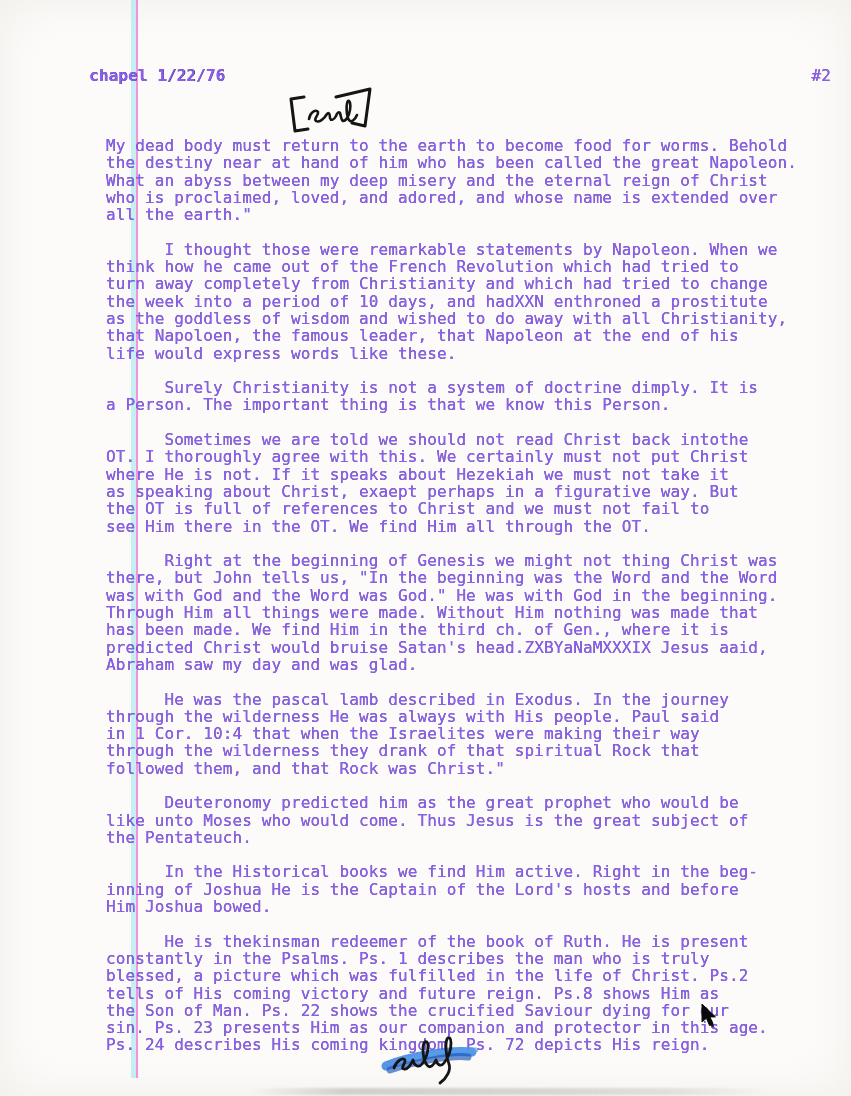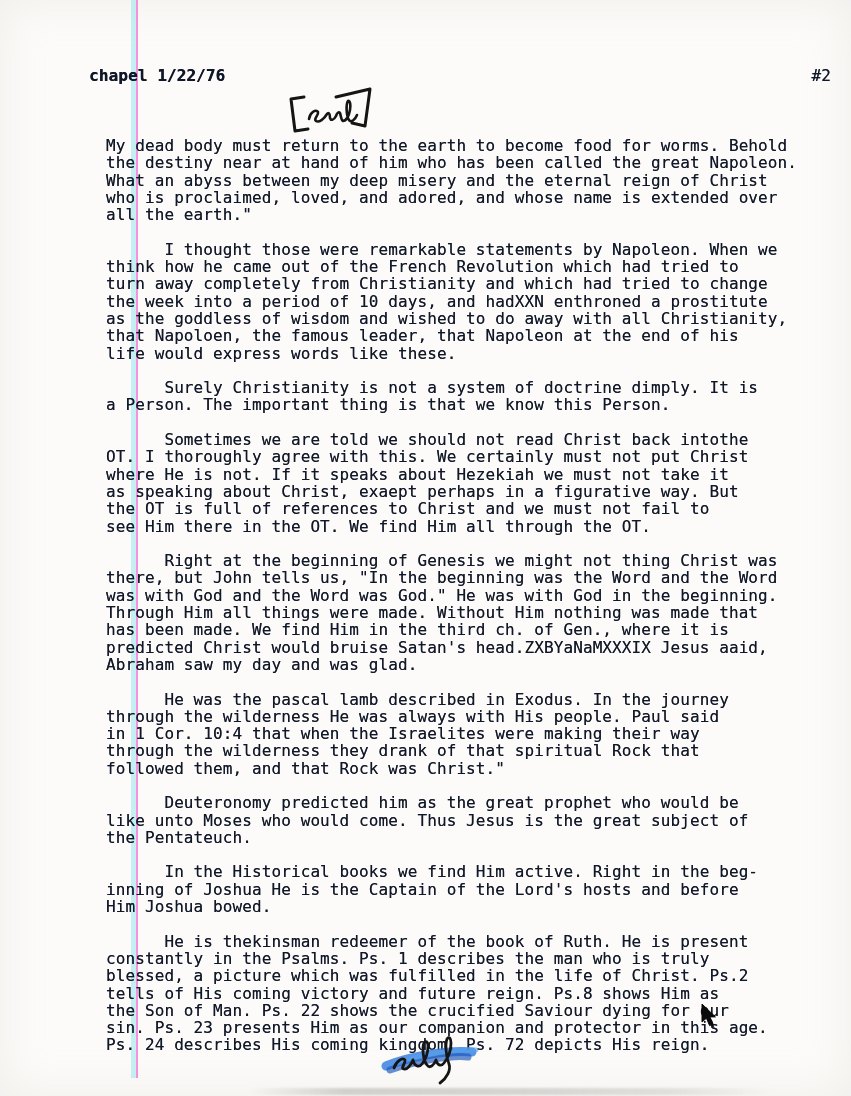--- a/index.html
+++ b/index.html
@@ -3,21 +3,21 @@
 <meta charset="utf-8">
 <style>
   html, body { margin: 0; padding: 0; background: #e8e8e6; }
   .page {
     position: relative;
     width: 851px;
     height: 1096px;
     background: #fcfbf9;
     overflow: hidden;
     font-family: "DejaVu Sans Mono", "Liberation Mono", monospace;
-    color: #0f172a;
+    color: #8b5cf6;
     box-shadow: inset 0 0 46px rgba(198,195,186,0.22);
   }
   
   .scan-line { position: absolute; top: 0; height: 1078px; pointer-events: none; }
   .scan-line.cyan { left: 131px; width: 5px; background: rgba(150,230,238,0.55); filter: blur(0.4px); }
   .scan-line.pink { left: 136px; width: 2px; background: rgba(243,111,208,0.75); }
   .header {
     position: absolute;
     top: 66px; left: 89px; right: 20px;
     display: flex; justify-content: space-between;

